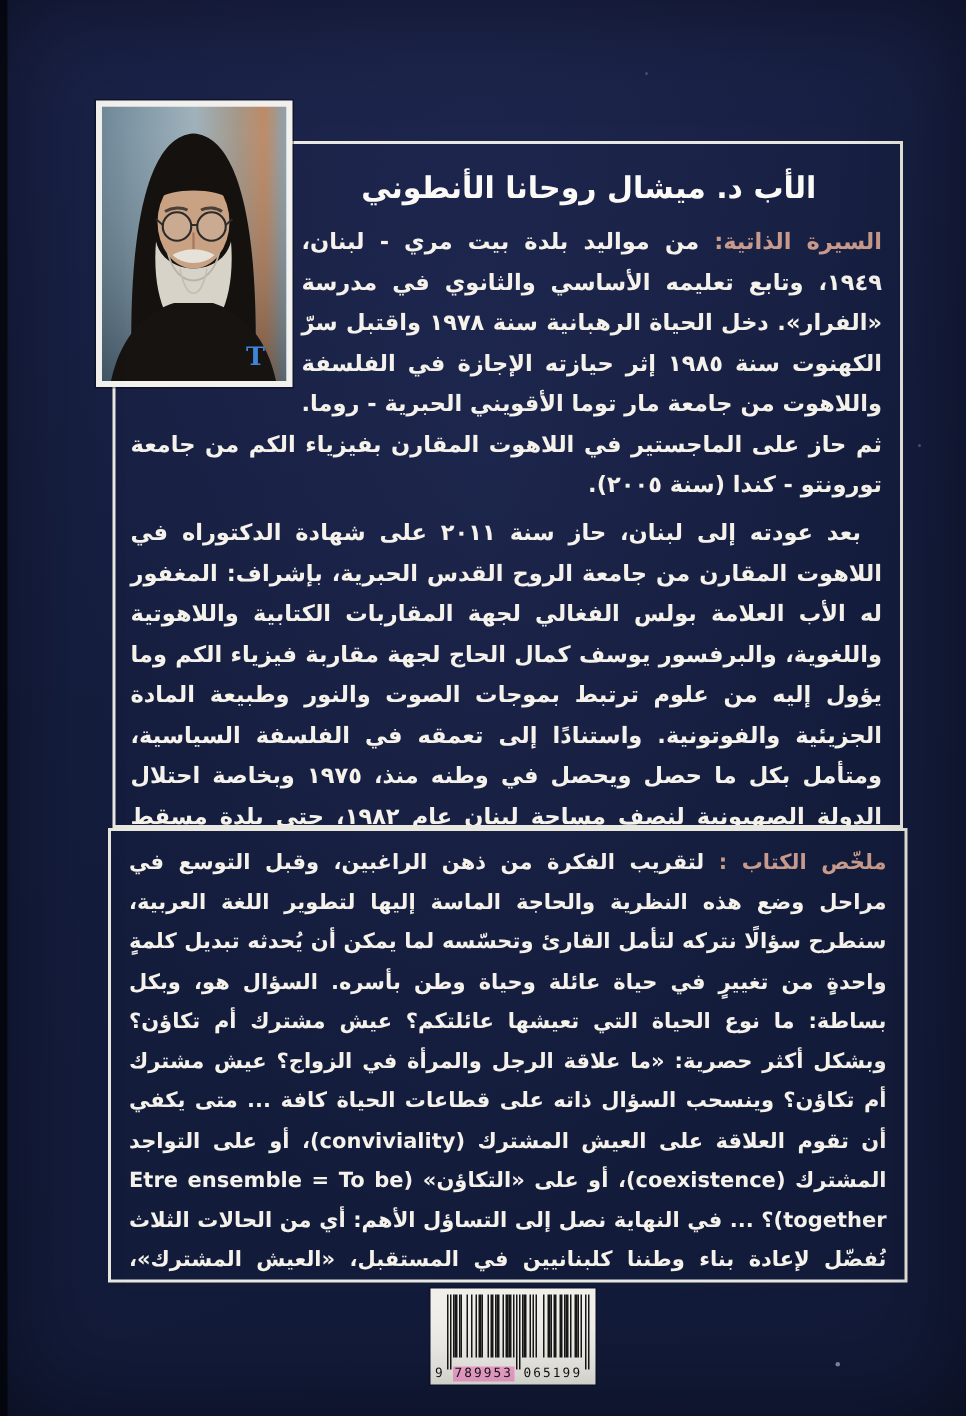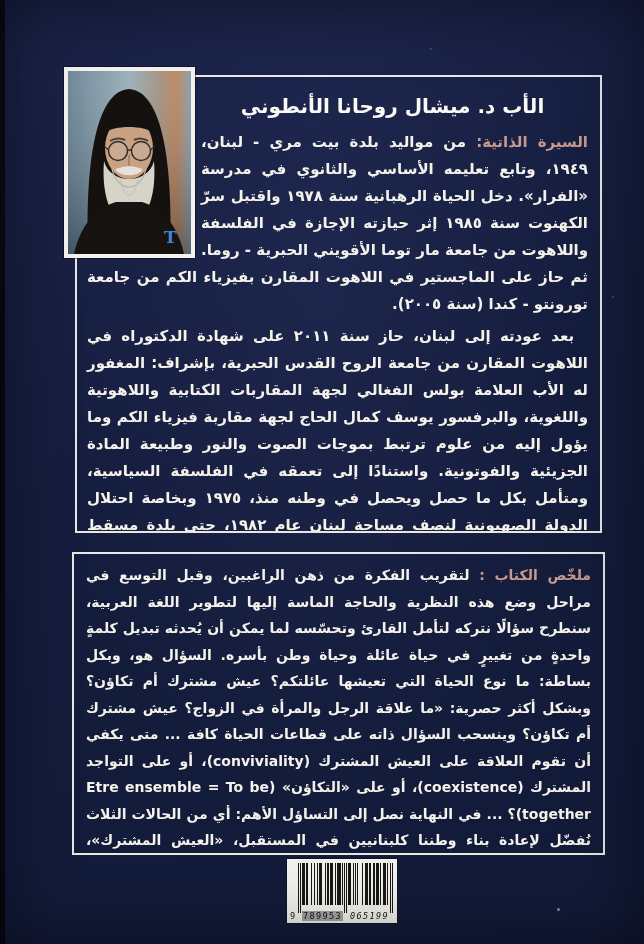--- a/index.html
+++ b/index.html
@@ -25,21 +25,21 @@
   
   .photo{
     position:absolute;left:64px;top:67px;width:131px;height:191px;
     background:#f3f2ee;padding:4px;box-sizing:border-box;z-index:5;
     box-shadow:0 0 0 1px rgba(0,0,0,0.35);
   }
   .photo svg{display:block;width:100%;height:100%;}
 
   
   .bio-frame{
-    position:absolute;left:75px;top:75px;width:527px;height:458px;
+    position:absolute;left:75px;top:94px;width:527px;height:458px;
     border:2px solid #e8e7e0;box-sizing:border-box;
     padding:4px 12px 4px 10px;direction:rtl;overflow:hidden;z-index:2;
     color:#f4f2ea;
   }
   .photo-spacer{float:left;width:114px;height:170px;}
   .author-name{
     text-align:center;font-size:20px;font-weight:bold;color:#fbfaf6;
     margin:10px 4px 8px 0;line-height:30px;letter-spacing:0.5px;
   }
   .bio-p{margin:0;text-align:justify;font-weight:bold;font-size:15px;line-height:27px;}
@@ -65,22 +65,22 @@
   .bars{display:flex;height:50px;align-items:flex-start;}
   .bar{width:1px;height:42px;}
   .bar.on{background:#181818;}
   .bar.on.tall{height:50px;}
   .bc-digits{
     position:absolute;bottom:0;left:0;width:100%;height:10px;
     font-family:"DejaVu Sans Mono", monospace;font-size:8.5px;line-height:10px;color:#111;
   }
   .bc-digits span{position:absolute;bottom:0;}
   .bc-d0{left:0px;}
-  .bc-g1{left:12px;width:41px;background:#a3a3a3;text-align:center;letter-spacing:1.4px;}
-  .bc-g2{left:59px;width:41px;background:#f1f0ea;text-align:center;letter-spacing:1.4px;font-style:italic;}
+  .bc-g1{left:12px;width:41px;background:#f9a8d4;text-align:center;letter-spacing:1.4px;}
+  .bc-g2{left:59px;width:41px;background:#f1f0ea;letter-spacing:1.4px;}
 </style>
 </head>
 <body>
 
 <div class="cover">
 
   <span class="speck" style="left:557px;top:908px;width:3px;height:3px;"></span>
   <span class="speck" style="left:612px;top:296px;width:2px;height:2px;opacity:.5;"></span>
   <span class="speck" style="left:430px;top:48px;width:2px;height:2px;opacity:.4;"></span>
 

